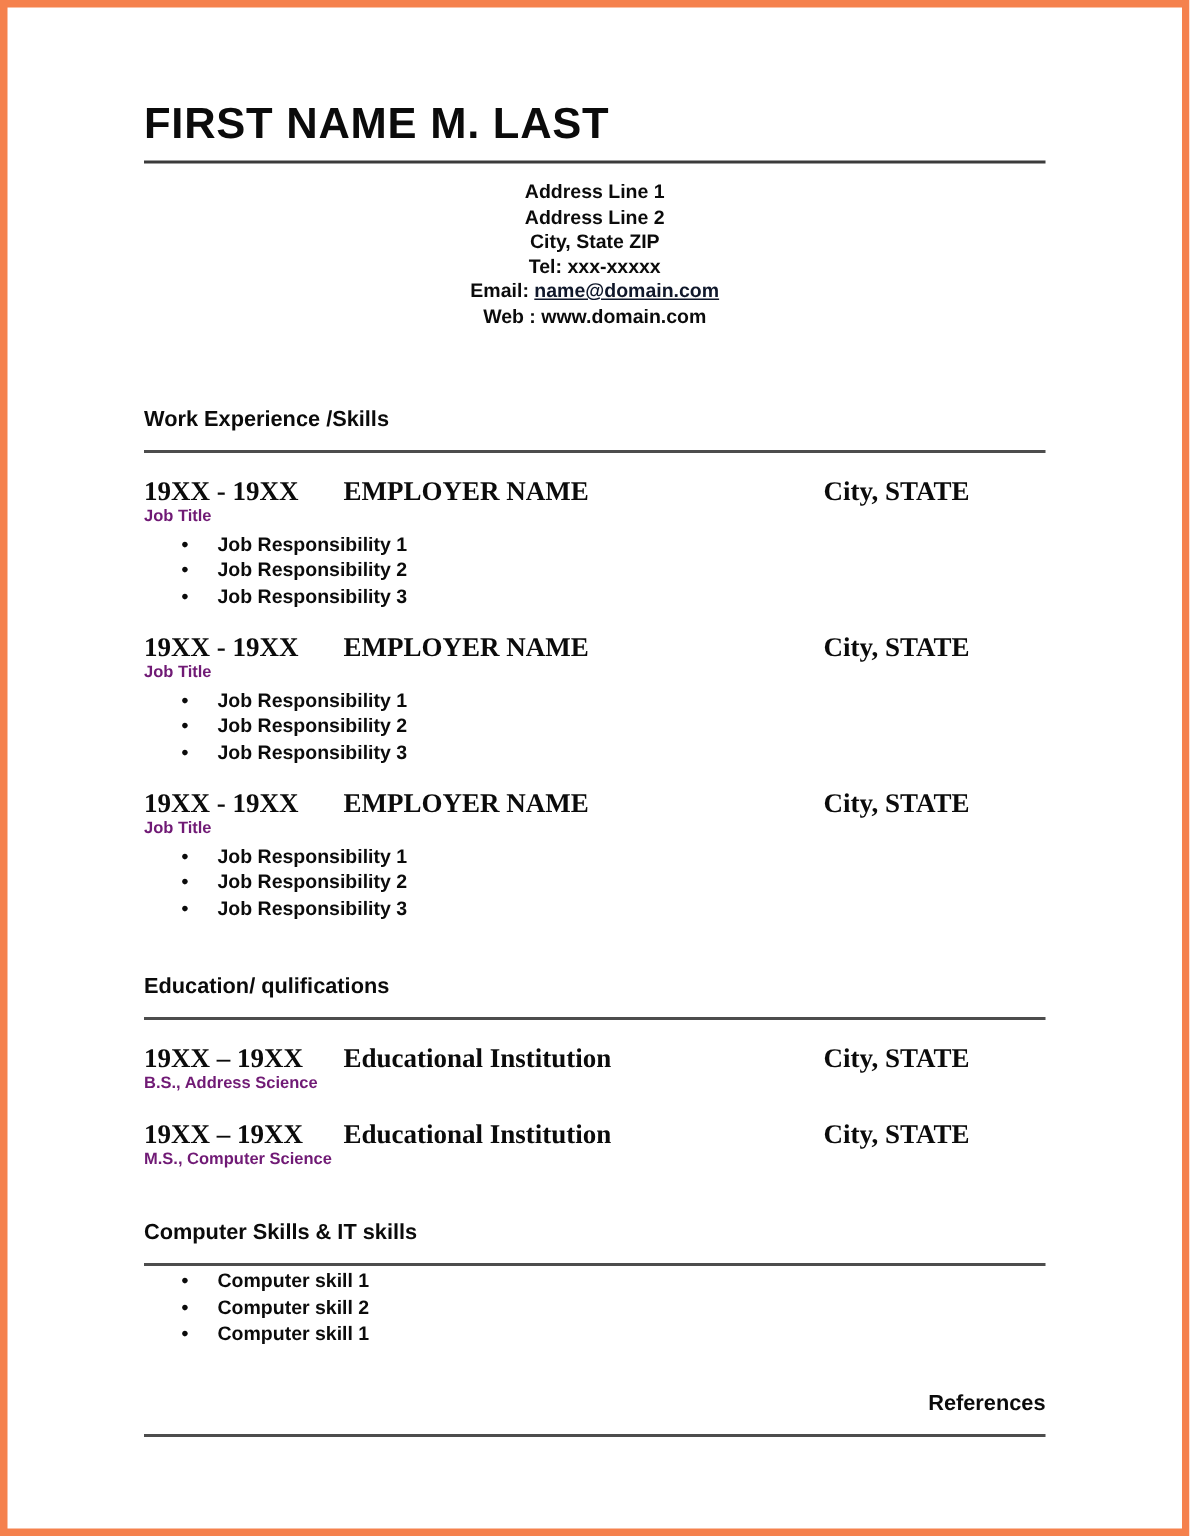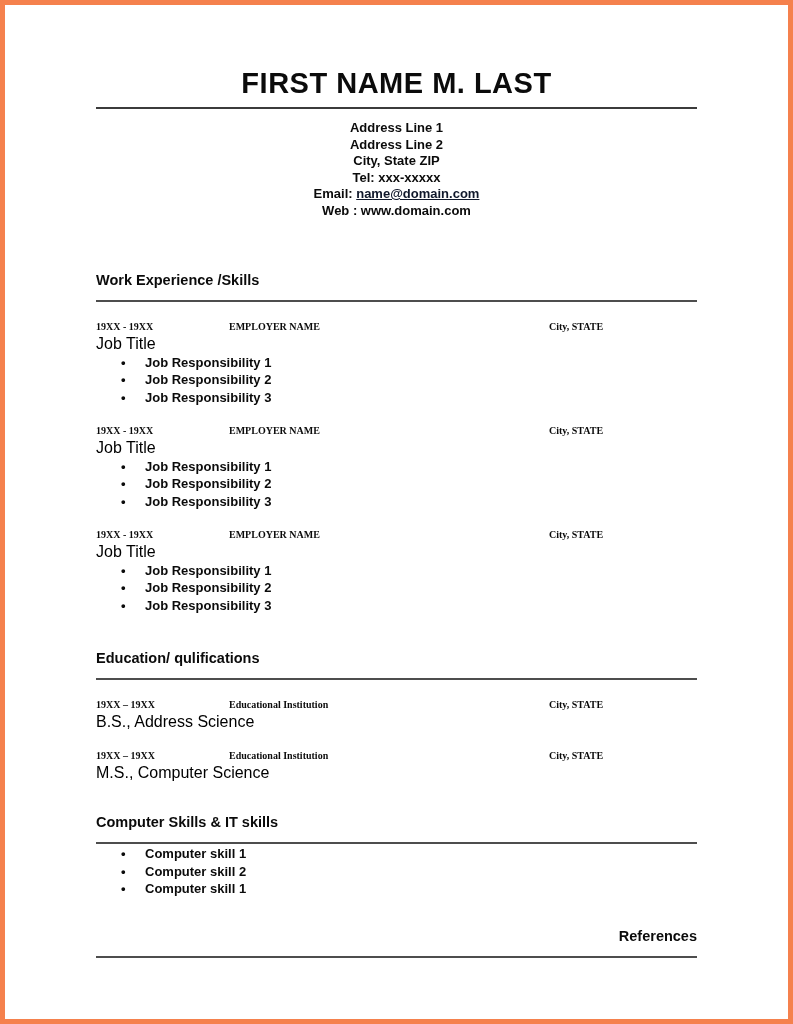--- a/index.html
+++ b/index.html
@@ -19,21 +19,21 @@
   }
 
   .content {
     width: 601px;
     margin: 0 auto;
   }
 
   
   .resume-name {
     margin-top: 62px;
-    text-align: center;
+    text-align: left;
     font-size: 29px;
     font-weight: bold;
     letter-spacing: 0.5px;
     color: #0b0b0b;
     font-family: "Liberation Sans", sans-serif;
   }
 
   .title-rule {
     height: 2px;
     background: #3b3b3b;
@@ -67,36 +67,36 @@
   .section-work      { margin-top: 53px; }
   .section-education { margin-top: 36px; }
   .section-skills    { margin-top: 33px; }
   .section-references{ margin-top: 30px; text-align: right; }
 
   
   .entry-row {
     display: flex;
     font-family: "Liberation Serif", serif;
     font-weight: bold;
-    font-size: 10px;
+    font-size: 18px;
     line-height: 18px;
     color: #0b0b0b;
   }
   .col-dates    { width: 133px; flex: none; }
   .col-main     { flex: 1; }
   .col-location { width: 148px; flex: none; }
 
   .job-block { margin-top: 16px; }
   .edu-block { margin-top: 16px; }
 
   .body-bold {
-    font-size: 16px;
-    font-weight: normal;
+    font-size: 11px;
+    font-weight: bold;
     line-height: 16.5px;
-    color: #000000;
+    color: #701a75;
   }
 
   ul.bullet-list {
     list-style: none;
     margin-top: 1px;
   }
   ul.bullet-list li {
     display: flex;
     font-size: 13px;
     font-weight: bold;

